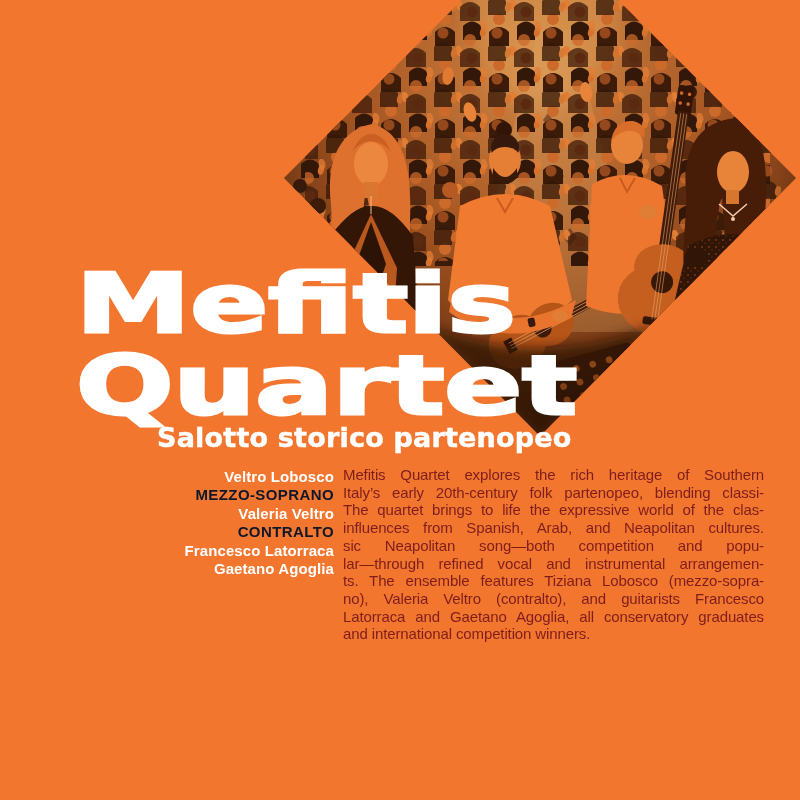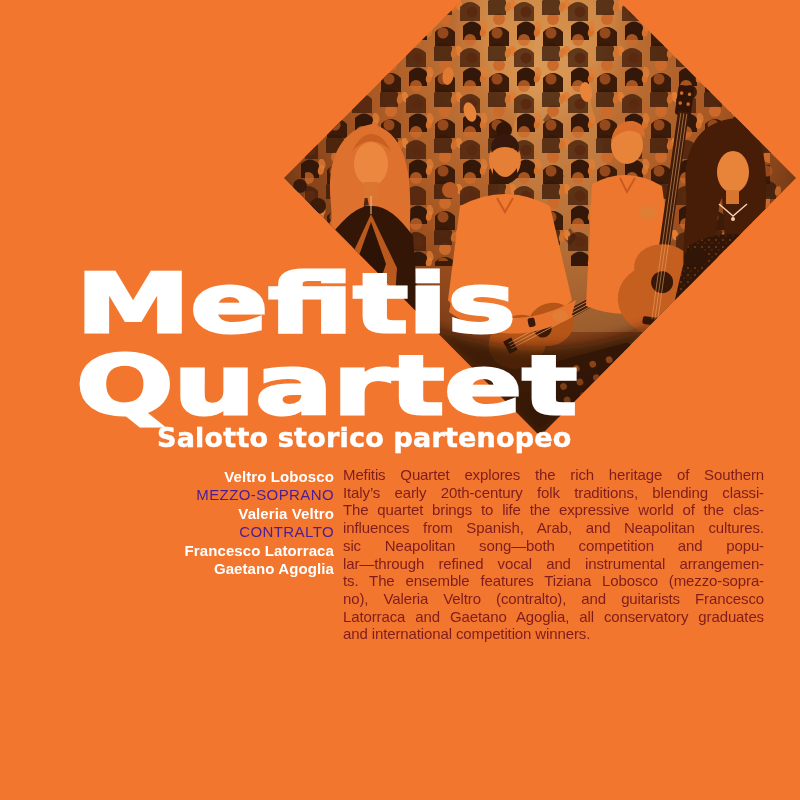--- a/index.html
+++ b/index.html
@@ -22,21 +22,21 @@
     position:absolute;left:157px;top:422px;z-index:3;
     font-family:"DejaVu Sans", sans-serif;font-weight:bold;
     font-size:27px;line-height:32px;color:#FFFFFF;
     -webkit-text-stroke:0.5px #FFFFFF;letter-spacing:0.2px;white-space:nowrap;
   }
   .performers{
     position:absolute;left:124px;top:468px;width:210px;z-index:3;
     text-align:right;color:#FFFFFF;font-size:15px;line-height:18.4px;
   }
   .performers .p-name{font-weight:bold;letter-spacing:0.1px;}
-  .performers .p-role{font-weight:normal;color:#4c1d95;letter-spacing:0.4px;}
+  .performers .p-role{font-weight:bold;color:#0f172a;letter-spacing:0.4px;}
   .description{
     position:absolute;left:343px;top:466px;width:421px;z-index:3;
     color:#7f1d1d;font-size:15px;line-height:17.7px;letter-spacing:-0.12px;
   }
   .desc-line{text-align:justify;text-align-last:justify;}
   .desc-line:last-child{text-align-last:left;}
 </style>
 </head>
 <body>
 
@@ -230,21 +230,21 @@
   <div class="p-name">Veltro Lobosco</div>
   <div class="p-role">MEZZO-SOPRANO</div>
   <div class="p-name">Valeria Veltro</div>
   <div class="p-role">CONTRALTO</div>
   <div class="p-name">Francesco Latorraca</div>
   <div class="p-name">Gaetano Agoglia</div>
 </div>
 
 <div class="description">
   <div class="desc-line">Mefitis Quartet explores the rich heritage of Southern</div>
-  <div class="desc-line">Italy’s early 20th-century folk traditions, blending classi-</div>
+  <div class="desc-line">Italy’s early 20th-century folk partenopeo, blending classi-</div>
   <div class="desc-line">The quartet brings to life the expressive world of the clas-</div>
   <div class="desc-line">influences from Spanish, Arab, and Neapolitan cultures.</div>
   <div class="desc-line">sic Neapolitan song—both competition and popu-</div>
   <div class="desc-line">lar—through refined vocal and instrumental arrangemen-</div>
   <div class="desc-line">ts. The ensemble features Tiziana Lobosco (mezzo-sopra-</div>
   <div class="desc-line">no), Valeria Veltro (contralto), and guitarists Francesco</div>
   <div class="desc-line">Latorraca and Gaetano Agoglia, all conservatory graduates</div>
   <div class="desc-line">and international competition winners.</div>
 </div>
 

